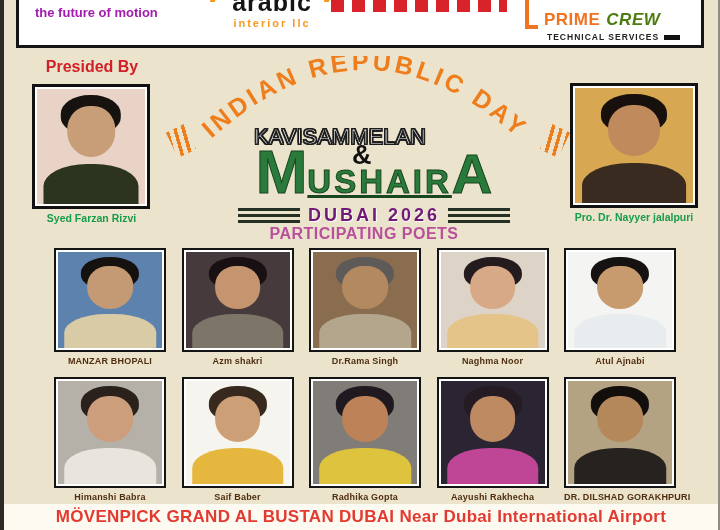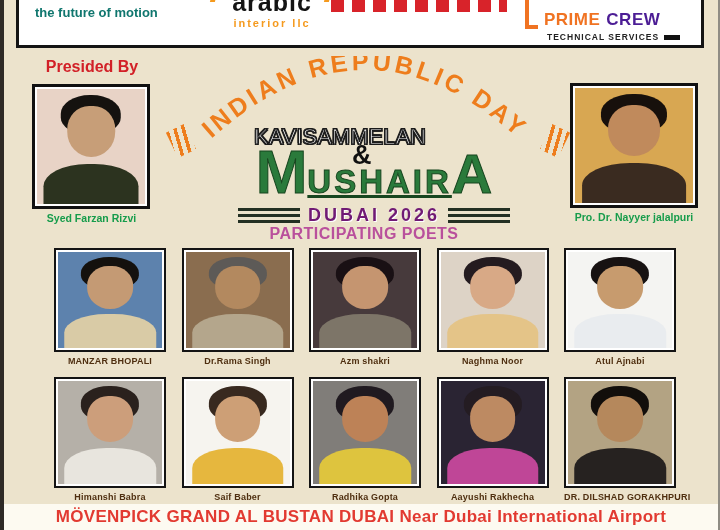--- a/index.html
+++ b/index.html
@@ -12,34 +12,34 @@
   }
   .abs{position:absolute;}
 
   
   .logo-box{
     position:absolute;left:12px;right:14px;top:-26px;height:68px;
     background:#ffffff;border:3px solid #141414;overflow:hidden;
   }
   .lg-aldobowi{position:absolute;left:16px;top:2px;}
   .lg-aldobowi .nm{font-style:italic;font-weight:800;font-size:21px;color:#2050a8;letter-spacing:1px;line-height:26px;}
-  .lg-aldobowi .tg{font-weight:600;font-size:13px;color:#0f766e;line-height:16px;}
+  .lg-aldobowi .tg{font-weight:600;font-size:13px;color:#a21caf;line-height:16px;}
   .lg-arabic{position:absolute;left:198px;top:12px;width:110px;text-align:center;}
   .lg-arabic .nm{font-weight:800;font-size:25px;color:#141414;line-height:27px;letter-spacing:1px;}
   .lg-arabic .tg{font-weight:700;font-size:11px;color:#f59a1e;letter-spacing:2px;line-height:14px;}
   .lg-tick{position:absolute;width:5px;height:9px;background:#f59a1e;transform:skewX(-14deg);}
   .lg-red{
     position:absolute;left:312px;top:22px;width:176px;height:13px;
     background:repeating-linear-gradient(90deg,#d8232a 0 13px,rgba(0,0,0,0) 13px 21px);
   }
   .lg-prime{position:absolute;left:506px;top:20px;}
   .lg-prime .line1{display:flex;align-items:flex-end;gap:6px;}
   .lg-bracket{width:13px;height:32px;border-left:4px solid #f07322;border-bottom:4px solid #f07322;box-sizing:border-box;}
   .lg-prime .w1{font-weight:800;font-size:17px;color:#f07322;line-height:19px;letter-spacing:0.5px;}
-  .lg-prime .w2{font-weight:800;font-size:17px;color:#4c1d95;line-height:19px;letter-spacing:0.5px;}
+  .lg-prime .w2{font-weight:800;font-size:17px;color:#4d7c0f;line-height:19px;letter-spacing:0.5px;font-style:italic;}
   .lg-prime .sub{display:flex;align-items:center;gap:5px;margin:3px 0 0 22px;}
   .lg-prime .subtxt{font-weight:700;font-size:8.5px;color:#222;letter-spacing:1px;}
   .lg-dash{width:16px;height:5px;background:#111;}
 
   
   .host-label{font-weight:800;font-size:16px;color:#d22027;text-align:center;}
   .host-photo{border:3px solid #111;background:#fff;padding:2px;box-sizing:border-box;}
   .host-name{font-weight:700;font-size:10.5px;color:#169c4b;text-align:center;white-space:nowrap;}
 
   
@@ -168,37 +168,37 @@
       <div class="portrait" style="--bg:#5d82ad;--hair:#14110e;--skin:#c49a74;--cloth:#d9cba6">
         <div class="hair"></div>
           <div class="head"></div>
           <div class="body"></div>
       </div>
     </div>
     <div class="pname">MANZAR BHOPALI</div>
   </div>
   <div class="cell">
     <div class="photo">
+      <div class="portrait" style="--bg:#473a3c;--hair:#191014;--skin:#c59570;--cloth:#7d7568">
+        <div class="hair"></div>
+          <div class="head"></div>
+          <div class="body"></div>
+      </div>
+    </div>
+    <div class="pname">Azm shakri</div>
+  </div>
+  <div class="cell">
+    <div class="photo">
       <div class="portrait" style="--bg:#8a6d4f;--hair:#5d5a57;--skin:#b3895f;--cloth:#b4a68c">
         <div class="hair"></div>
           <div class="head"></div>
           <div class="body"></div>
       </div>
     </div>
     <div class="pname">Dr.Rama Singh</div>
-  </div>
-  <div class="cell">
-    <div class="photo">
-      <div class="portrait" style="--bg:#473a3c;--hair:#191014;--skin:#c59570;--cloth:#7d7568">
-        <div class="hair"></div>
-          <div class="head"></div>
-          <div class="body"></div>
-      </div>
-    </div>
-    <div class="pname">Azm shakri</div>
   </div>
   <div class="cell">
     <div class="photo">
       <div class="portrait" style="--bg:#ddd3c6;--hair:#241b1f;--skin:#d8a986;--cloth:#e4c488">
         <div class="hair"></div>
           <div class="head"></div>
           <div class="body"></div>
       </div>
     </div>
     <div class="pname">Naghma Noor</div>

